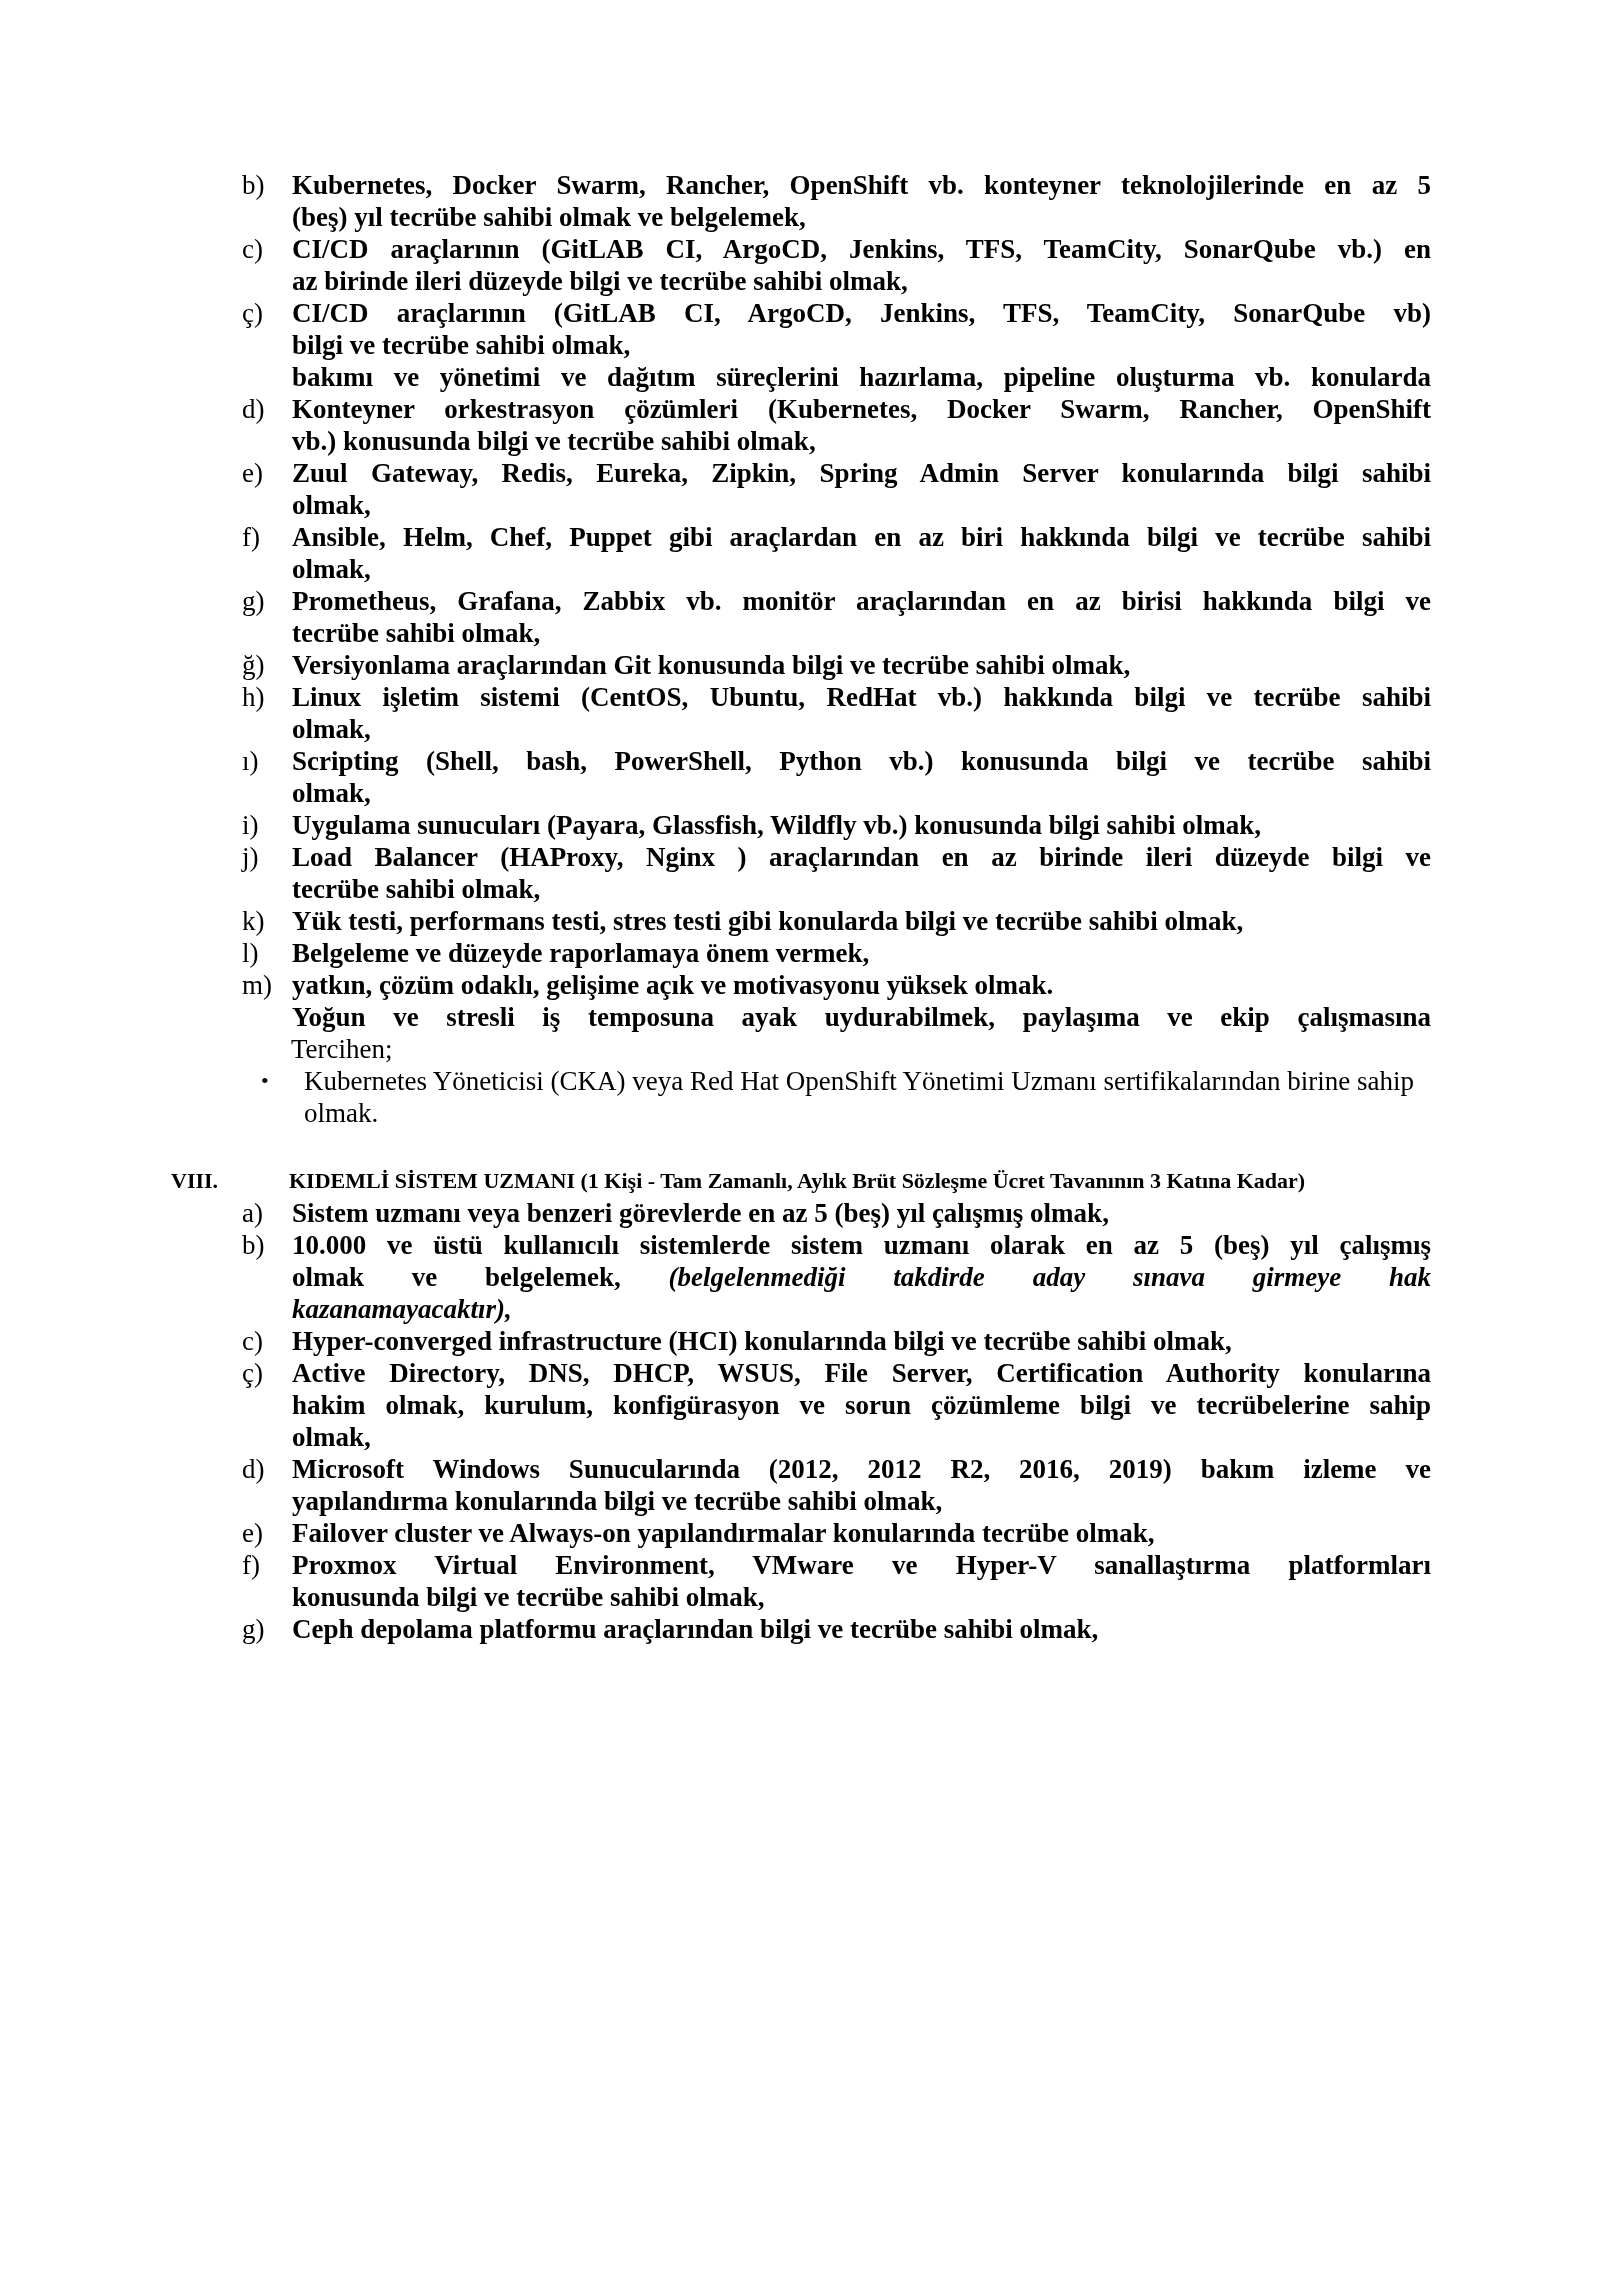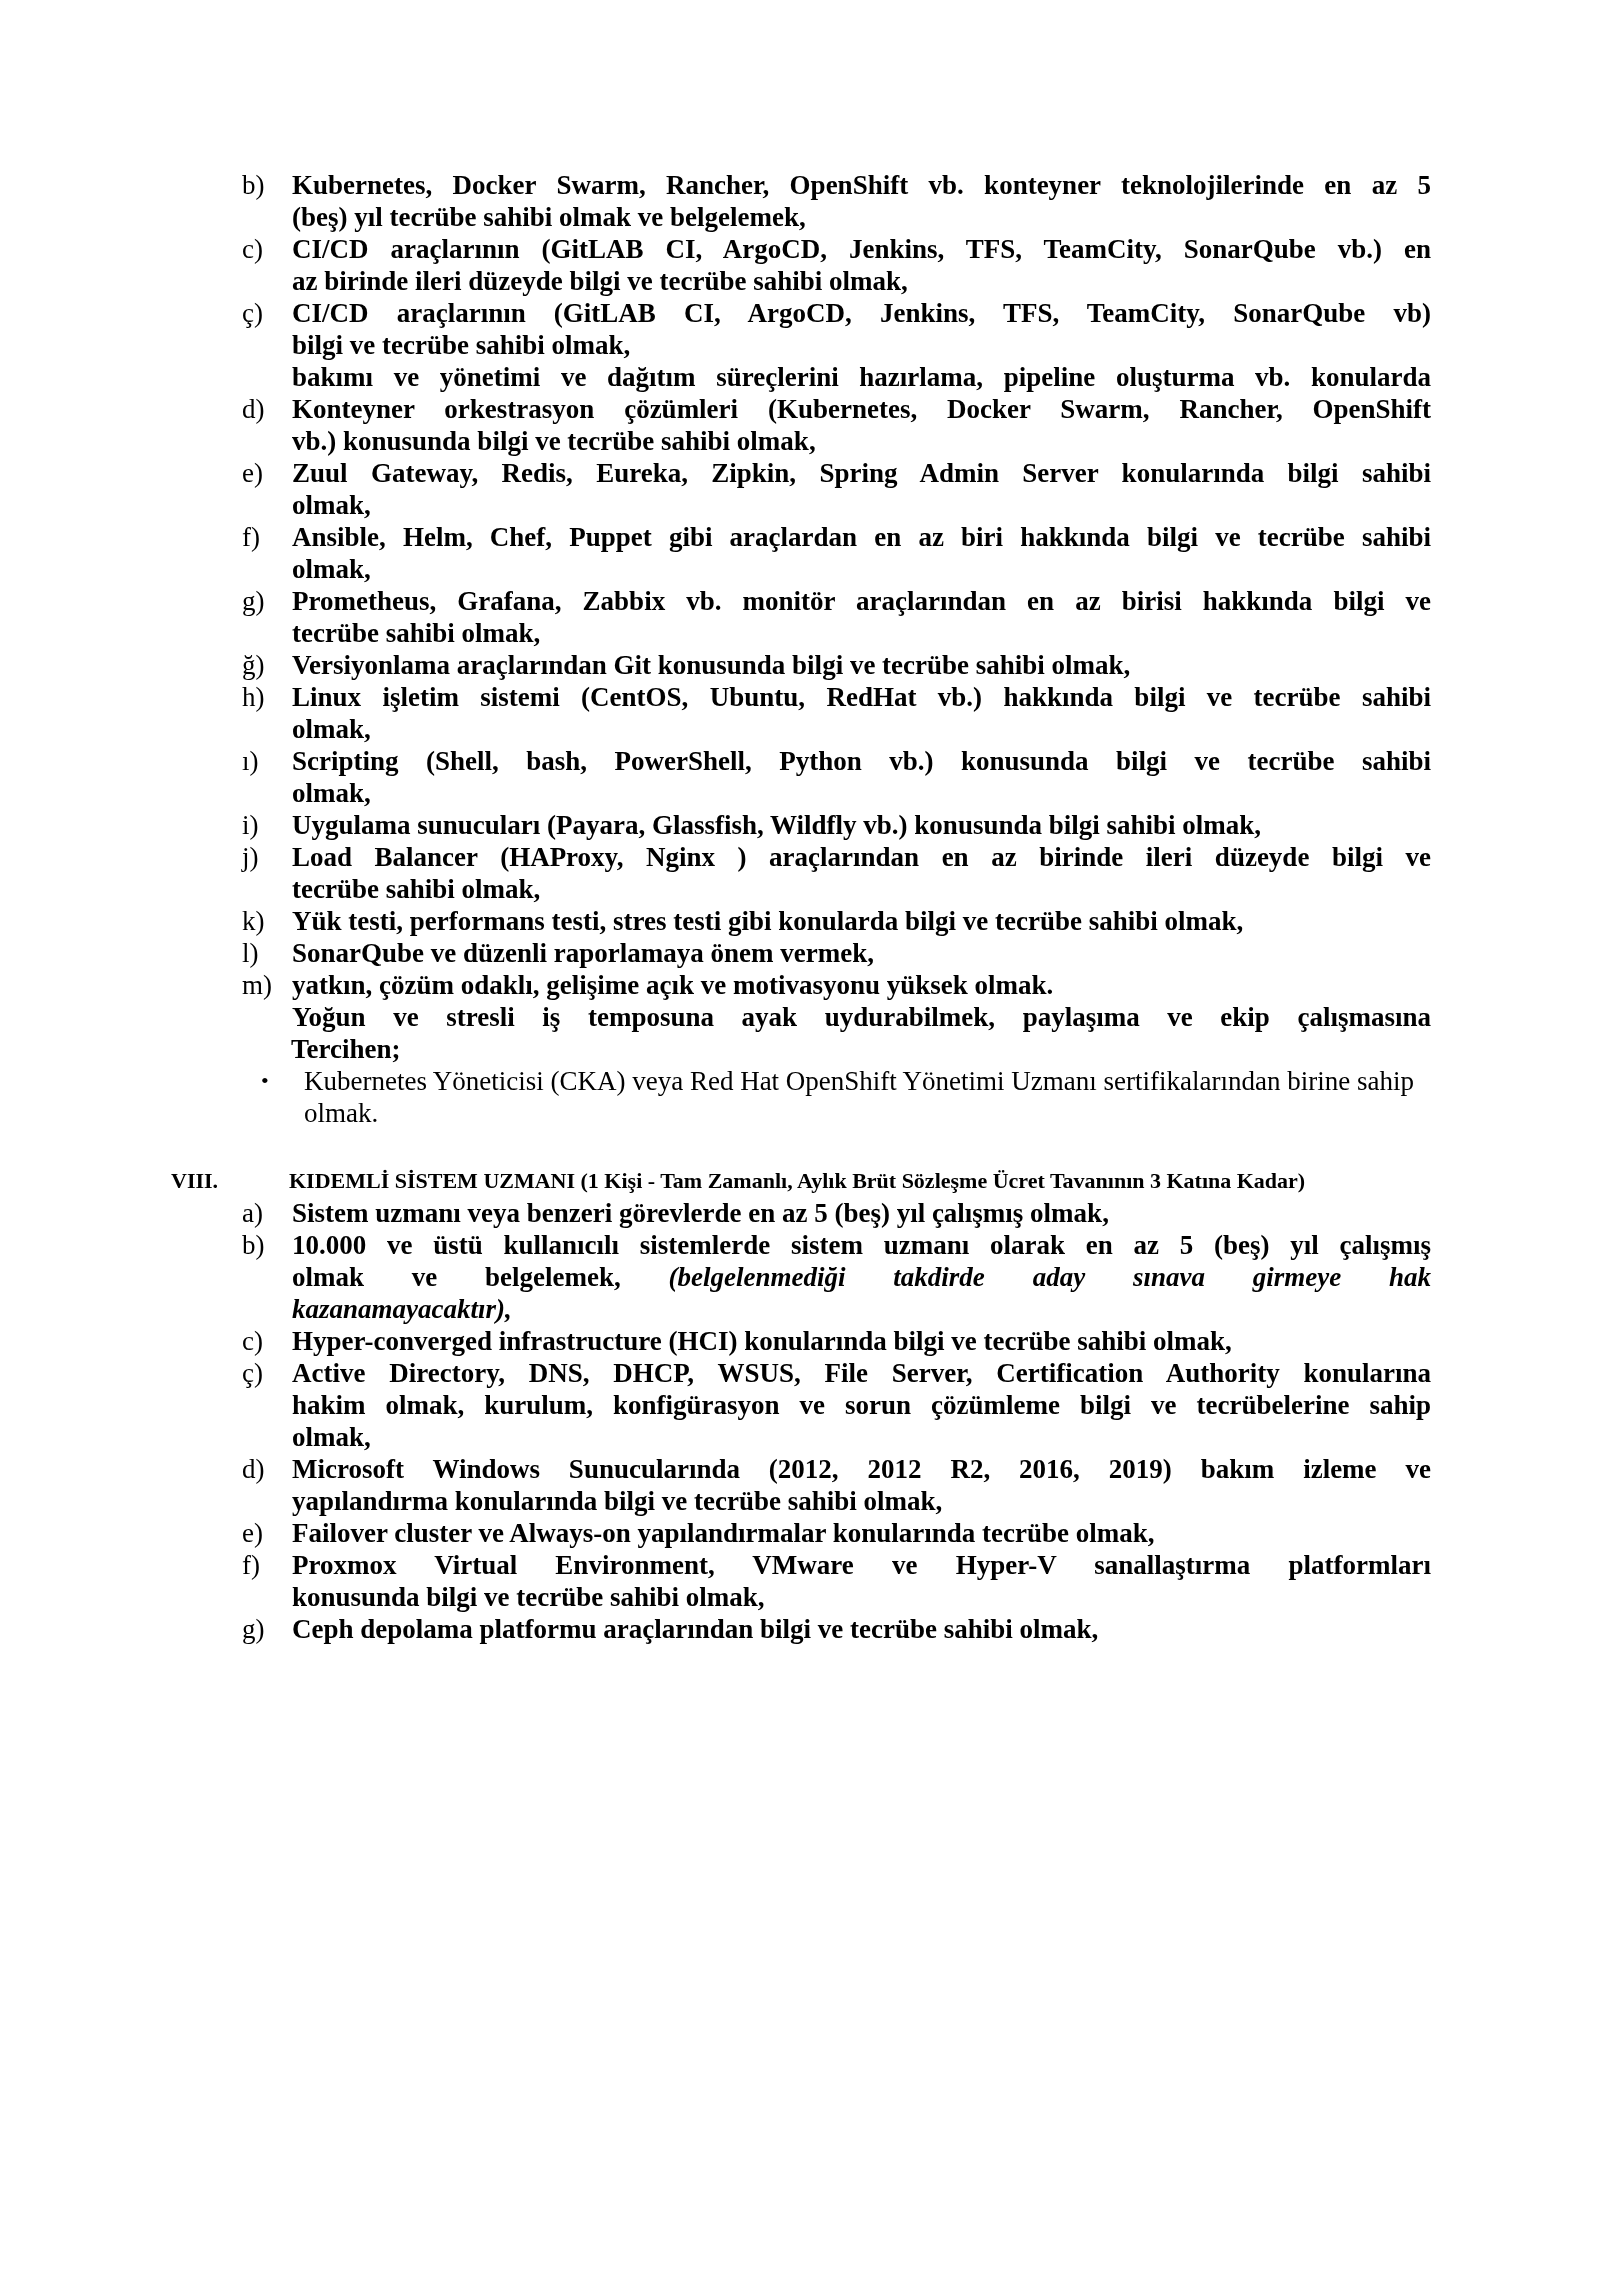--- a/index.html
+++ b/index.html
@@ -59,21 +59,21 @@
   }
   .body .ln.l {
     text-align: center;
     text-align-last: left;
   }
 
   
   .tercihen {
     font-size: 27px;
     line-height: 32px;
-    font-weight: bold;
+    font-weight: normal;
     margin-left: 120px;
   }
 
   
   .bullet-item {
     display: flex;
     align-items: flex-start;
     font-size: 27px;
     line-height: 32px;
   }
@@ -216,21 +216,21 @@
       <div class="item">
         <span class="marker">k)</span>
         <span class="body">
           <span class="ln l">Yük testi, performans testi, stres testi gibi konularda bilgi ve tecrübe sahibi olmak,</span>
         </span>
       </div>
 
       <div class="item">
         <span class="marker">l)</span>
         <span class="body">
-          <span class="ln l">SonarQube ve düzenli raporlamaya önem vermek,</span>
+          <span class="ln l">Belgeleme ve düzeyde raporlamaya önem vermek,</span>
         </span>
       </div>
 
       <div class="item">
         <span class="marker wide">m)</span>
         <span class="body">
           <span class="ln l">yatkın, çözüm odaklı, gelişime açık ve motivasyonu yüksek olmak.</span>
           <span class="ln j">Yoğun ve stresli iş temposuna ayak uydurabilmek, paylaşıma ve ekip çalışmasına</span>
         </span>
       </div>

